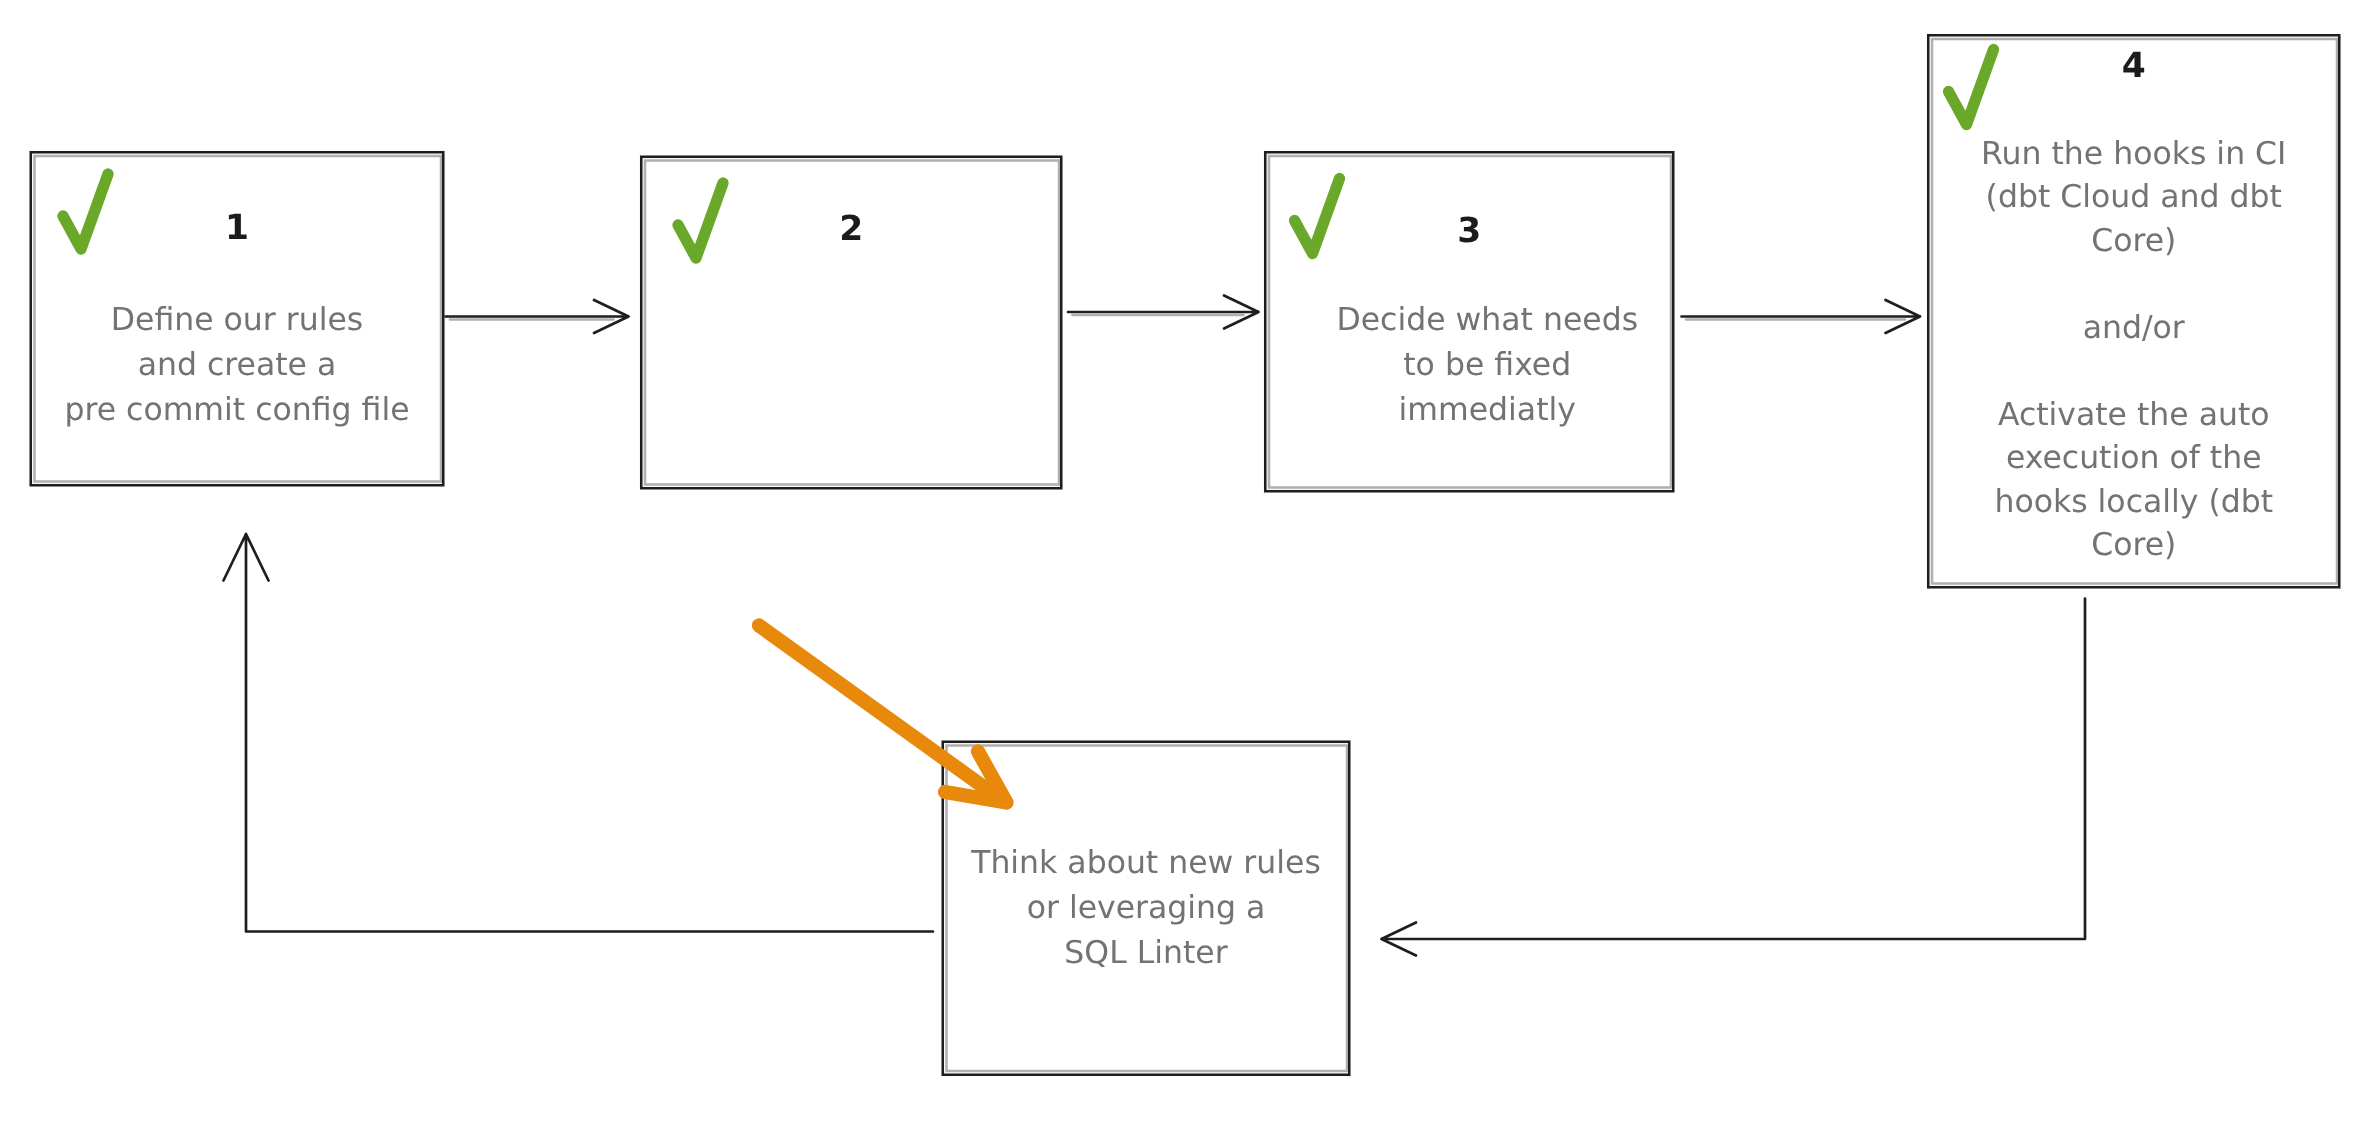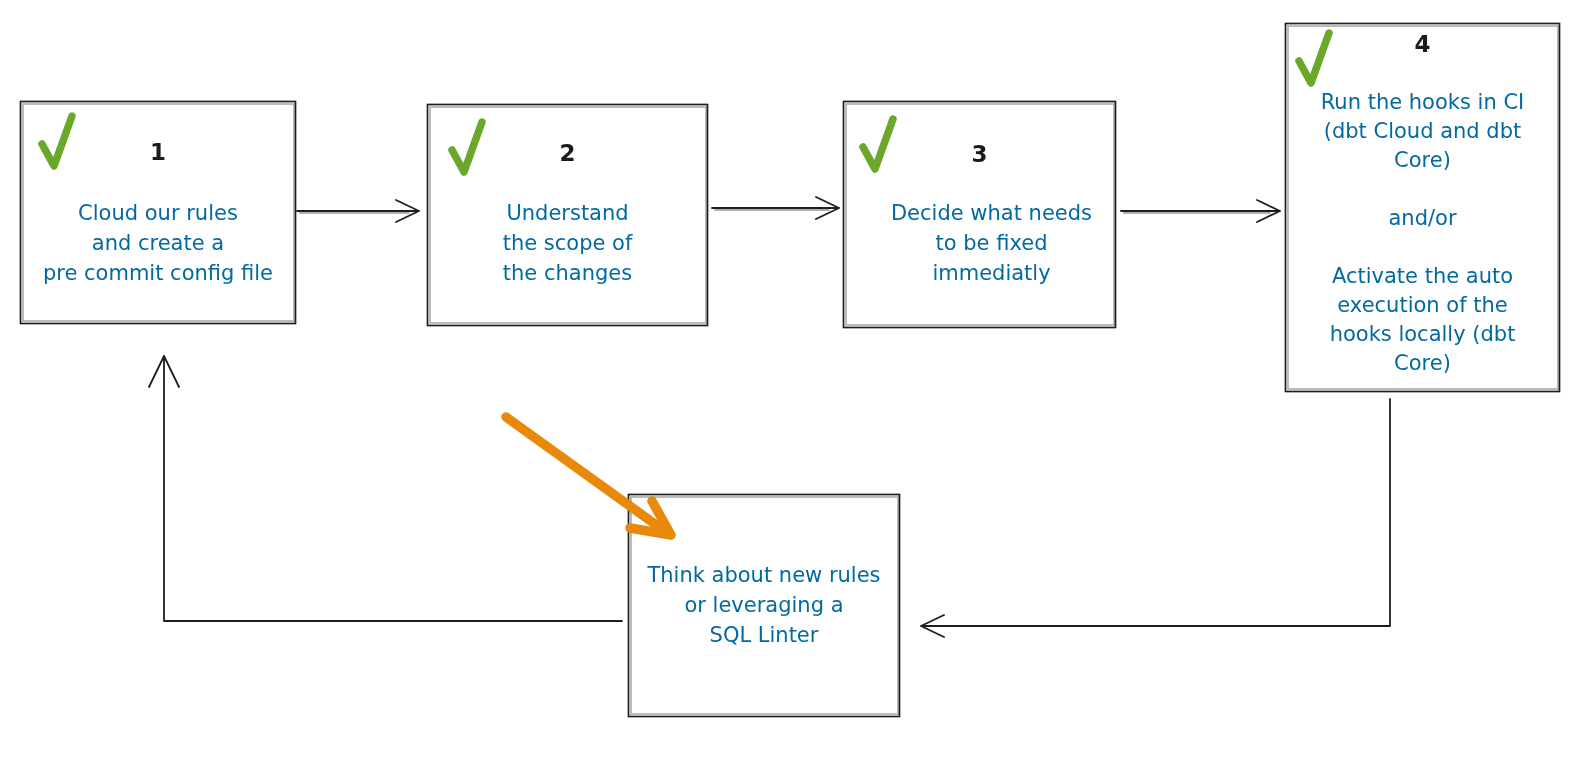--- a/index.html
+++ b/index.html
@@ -40,21 +40,21 @@
     color: #1b1b1b;
   }
   .box-text {
     position: absolute;
     left: 0;
     right: 0;
     text-align: center;
     white-space: pre-line;
     font-size: 21px;
     line-height: 30px;
-    color: #0369a1;
+    color: #737373;
   }
   .box-text.tall {
     line-height: 29px;
   }
 </style>
 </head>
 <body>
 
 <div id="canvas">
 
@@ -97,33 +97,30 @@
       <path d="M506 417 L666 532"></path>
       <path d="M652 501 L671 535 L630 528"></path>
     </g>
   </svg>
 
   <div class="box" style="left:20px; top:101px; width:276px; height:223px;">
     <svg class="check" style="left:18px; top:10px;" width="38" height="62" viewBox="0 0 38 62">
       <path d="M4 33 L16 55 L34 5" fill="none" stroke-width="7.5" stroke-linecap="round" stroke-linejoin="round" stroke="#6aa829"></path>
     </svg>
     <div class="num" style="top:38px;">1</div>
-    <div class="box-text" style="top:97px;">Cloud our rules
+    <div class="box-text" style="top:97px;">Define our rules
 and create a
 pre commit config file</div>
   </div>
 
   <div class="box" style="left:427px; top:104px; width:281px; height:222px;">
     <svg class="check" style="left:21px; top:13px;" width="38" height="62" viewBox="0 0 38 62">
       <path d="M4 33 L16 55 L34 5" fill="none" stroke-width="7.5" stroke-linecap="round" stroke-linejoin="round" stroke="#6aa829"></path>
     </svg>
     <div class="num" style="top:36px;">2</div>
-    <div class="box-text" style="top:94px;">Understand
-the scope of
-the changes</div>
   </div>
 
   <div class="box" style="left:843px; top:101px; width:273px; height:227px;">
     <svg class="check" style="left:16px; top:13px;" width="38" height="62" viewBox="0 0 38 62">
       <path d="M4 33 L16 55 L34 5" fill="none" stroke-width="7.5" stroke-linecap="round" stroke-linejoin="round" stroke="#6aa829"></path>
     </svg>
     <div class="num" style="top:40px;">3</div>
     <div class="box-text" style="top:97px;margin-left:24px;">Decide what needs
 to be fixed
 immediatly</div>

